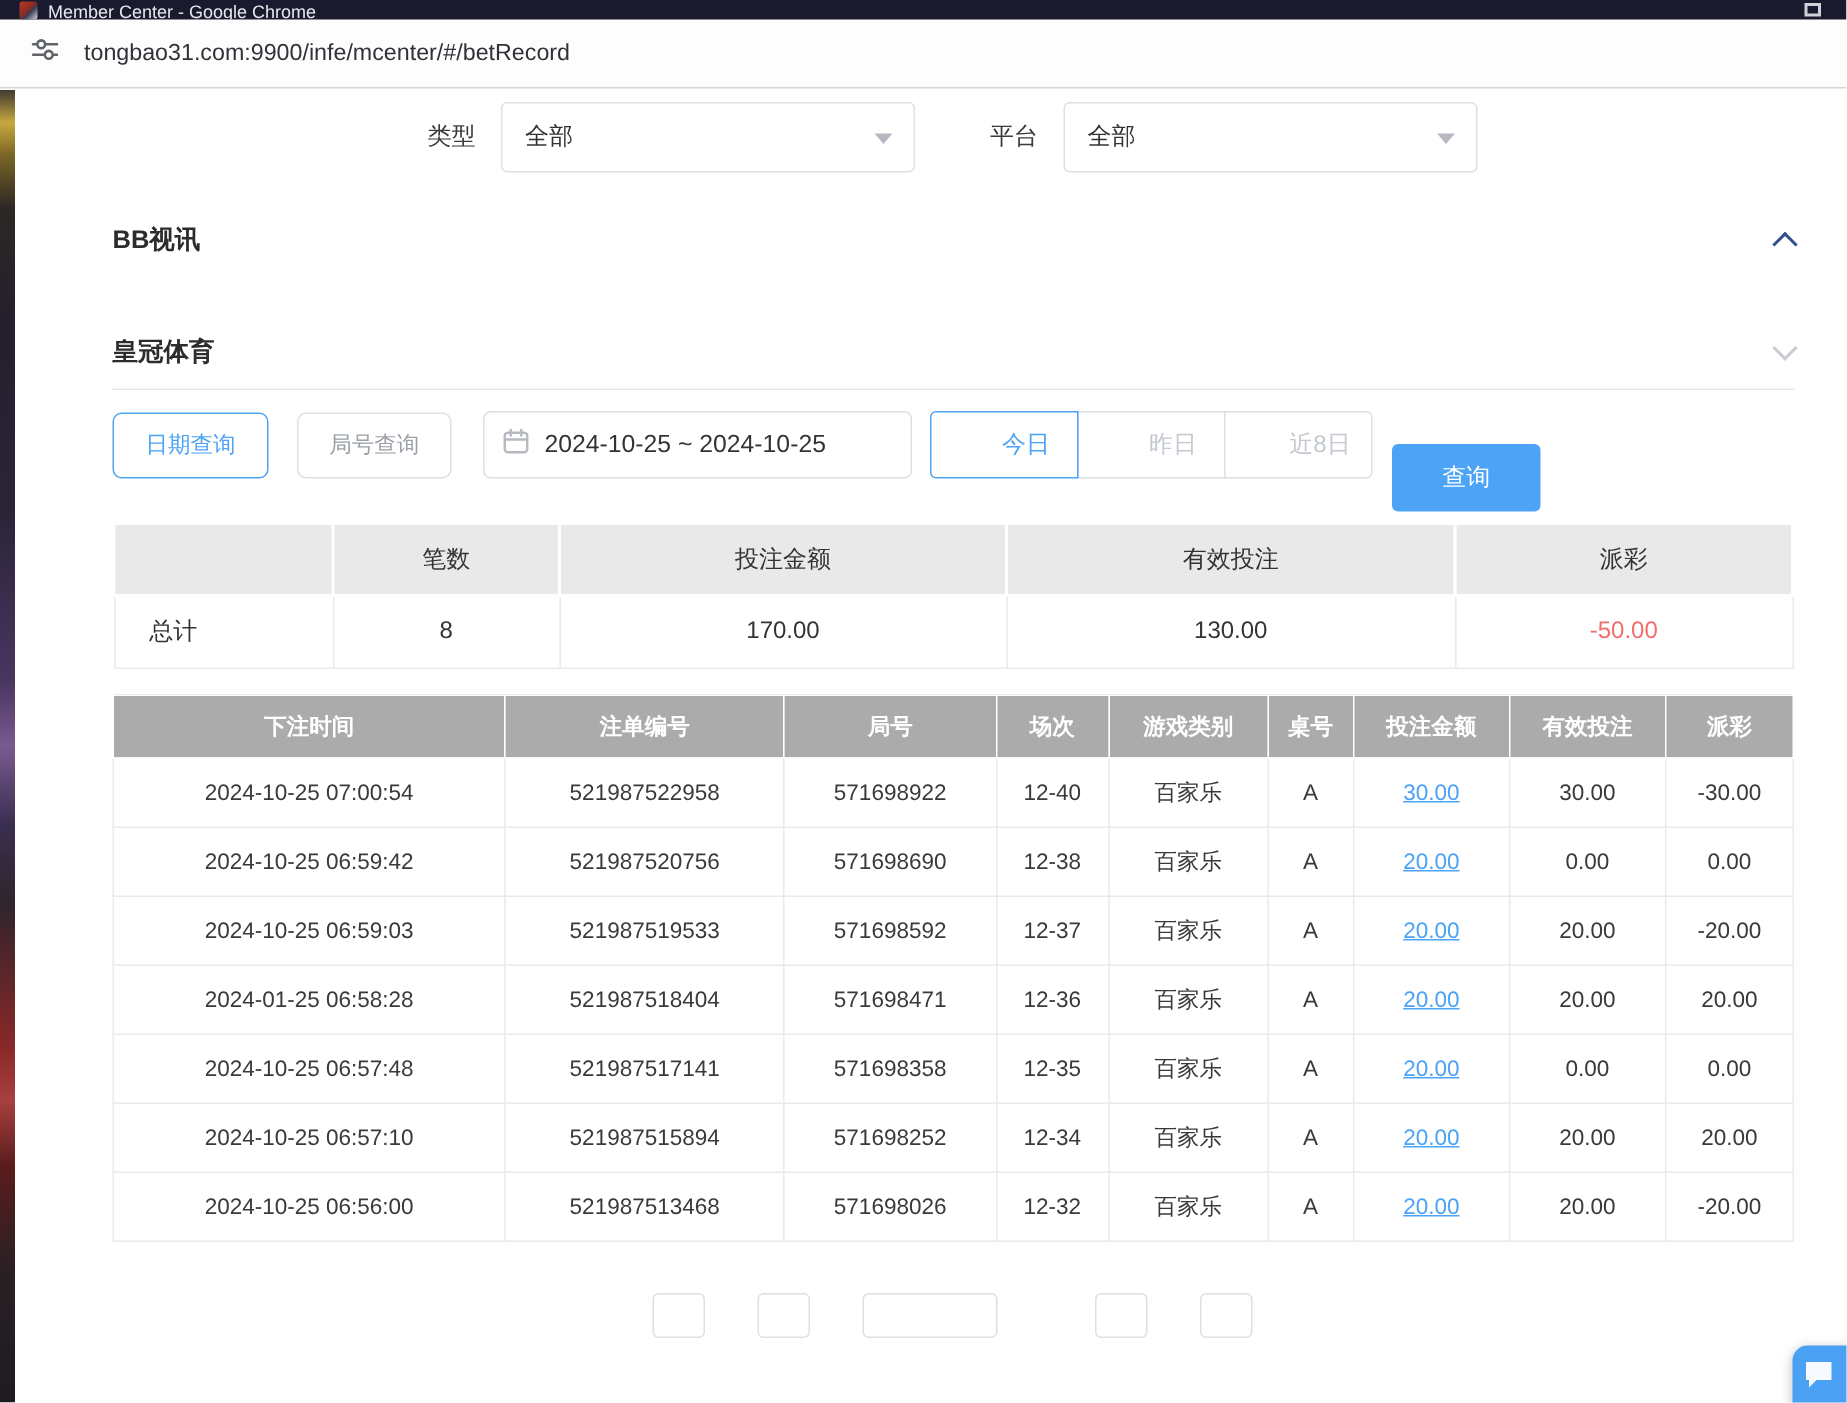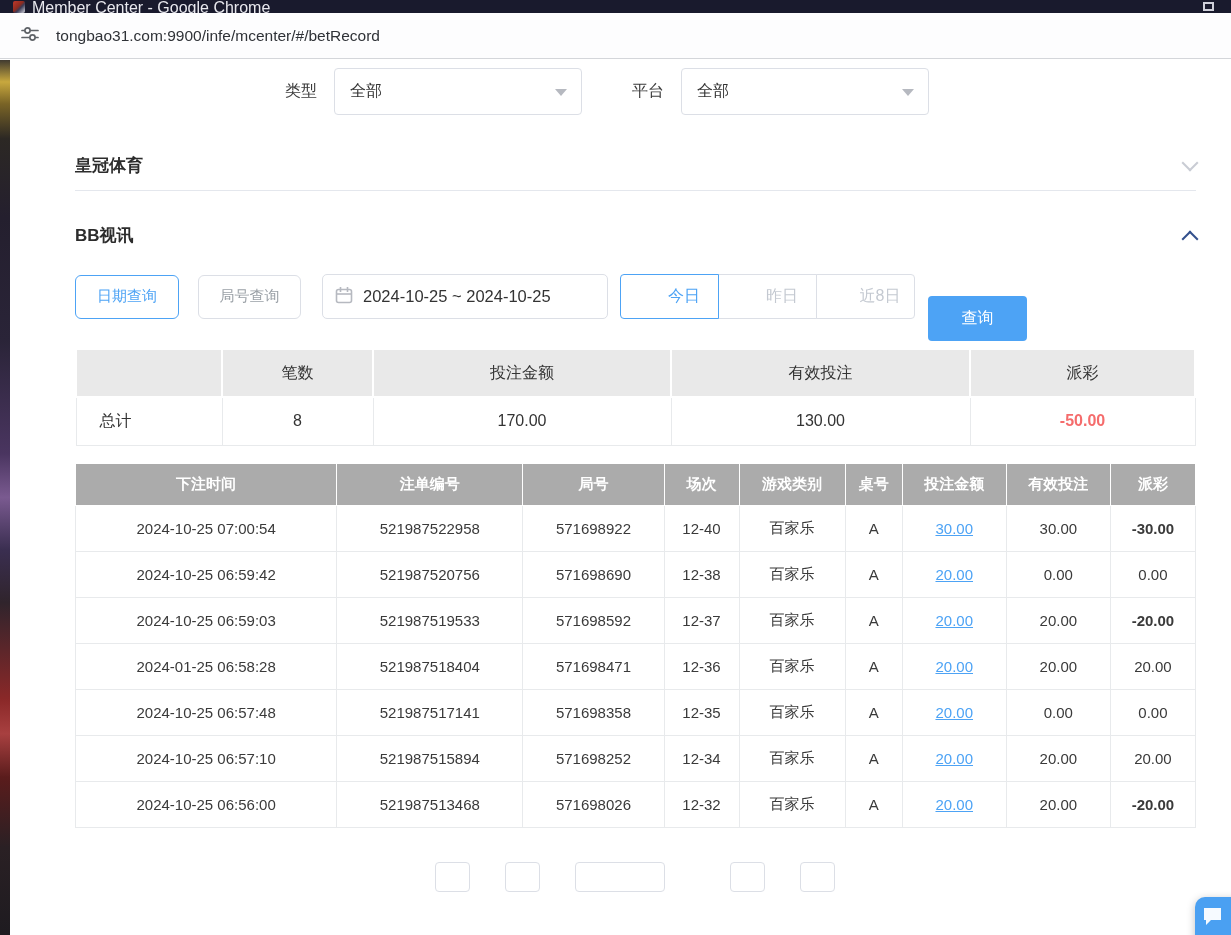--- a/index.html
+++ b/index.html
@@ -4,21 +4,21 @@
 <style>
   * { margin:0; padding:0; box-sizing:border-box; }
   html, body { width:1231px; height:935px; }
   body {
     font-family:"Liberation Sans","DejaVu Sans",sans-serif;
     position:relative; overflow:hidden; background:#fff; color:#333;
   }
 
   
   .titlebar {
-    height:13px; background:#191a2d; color:#e8e8ee; font-size:16px;
+    height:13px; background:#191a2d; color:#e8e8ee; font-size:12px;
     display:flex; align-items:flex-start; padding:1px 0 0 13px;
     position:relative; overflow:hidden;
   }
   .app-icon {
     width:12px; height:12px; border-radius:2px; margin-right:7px; flex:none;
     background:linear-gradient(135deg,#c0392b 0%,#8e2b20 45%,#3a3a55 60%,#d8d8e0 100%);
   }
   .title-text { line-height:14px; white-space:nowrap; }
   .win-btn {
     position:absolute; right:17px; top:2px; width:11px; height:9px;
@@ -41,21 +41,21 @@
 
   
   .content {
     position:absolute; left:10px; top:60px; right:0; bottom:0;
     background:#fff; padding:0 35px 0 65px; overflow:hidden;
   }
 
   .filter-row { display:flex; align-items:center; margin:8px 0 0 210px; height:47px; }
   .filter-label { font-size:16px; color:#3a3a3a; margin-right:17px; white-space:nowrap; }
   .select {
-    width:248px; height:47px; border:1px solid #dcdfe6; border-radius:4px;
+    width:276px; height:47px; border:1px solid #dcdfe6; border-radius:4px;
     display:flex; align-items:center; padding:0 30px 0 15px; position:relative;
     font-size:16px; color:#333; background:#fff; cursor:pointer;
   }
   .caret {
     position:absolute; right:14px; top:50%; margin-top:-3px;
     width:0; height:0; border-left:6px solid transparent;
     border-right:6px solid transparent; border-top:7px solid #b6b9c0;
   }
   .filter-spacer { width:50px; }
 
@@ -105,21 +105,21 @@
   .summary-table { margin-top:28px; }
   .summary-table th {
     background:#e9e9e9; height:48px; font-size:16px; font-weight:normal;
     color:#333; border:2px solid #fff; text-align:center;
   }
   .summary-table td {
     height:48px; font-size:16px; text-align:center; border:1px solid #e8eaec;
     background:#fff;
   }
   .summary-table td.left { text-align:left; padding-left:23px; }
-  .neg { color:#f56c6c;font-weight:bold; }
+  .neg { color:#f56c6c; }
 
   .bet-table { margin-top:17px; }
   .bet-table th {
     background:#ababab; color:#fff; font-size:15px; font-weight:bold;
     height:42px; border:1px solid #fff; text-align:center;
   }
   .bet-table td {
     height:46px; font-size:15px; color:#3a3a3a; text-align:center;
     border:1px solid #e8eaec; background:#fff;
   }
@@ -171,28 +171,28 @@
       <span class="caret"></span>
     </div>
     <span class="filter-spacer"></span>
     <span class="filter-label">平台</span>
     <div class="select">
       <span>全部</span>
       <span class="caret"></span>
     </div>
   </div>
 
+  <div class="section-header bb-header">
+    <span class="section-title">BB视讯</span>
+    <span class="chev up"></span>
+  </div>
+
   <div class="section-header bordered crown-header">
     <span class="section-title">皇冠体育</span>
     <span class="chev down"></span>
-  </div>
-
-  <div class="section-header bb-header">
-    <span class="section-title">BB视讯</span>
-    <span class="chev up"></span>
   </div>
 
   <div class="toolbar">
     <button class="btn-date">日期查询</button>
     <button class="btn-round">局号查询</button>
     <div class="date-input">
       <span>
         <svg width="18" height="18" viewBox="0 0 18 18" fill="none" stroke="#b6b9c0" stroke-width="1.6">
           <rect x="1.5" y="3.5" width="15" height="13" rx="2"></rect>
           <line x1="5.5" y1="1" x2="5.5" y2="6"></line>

